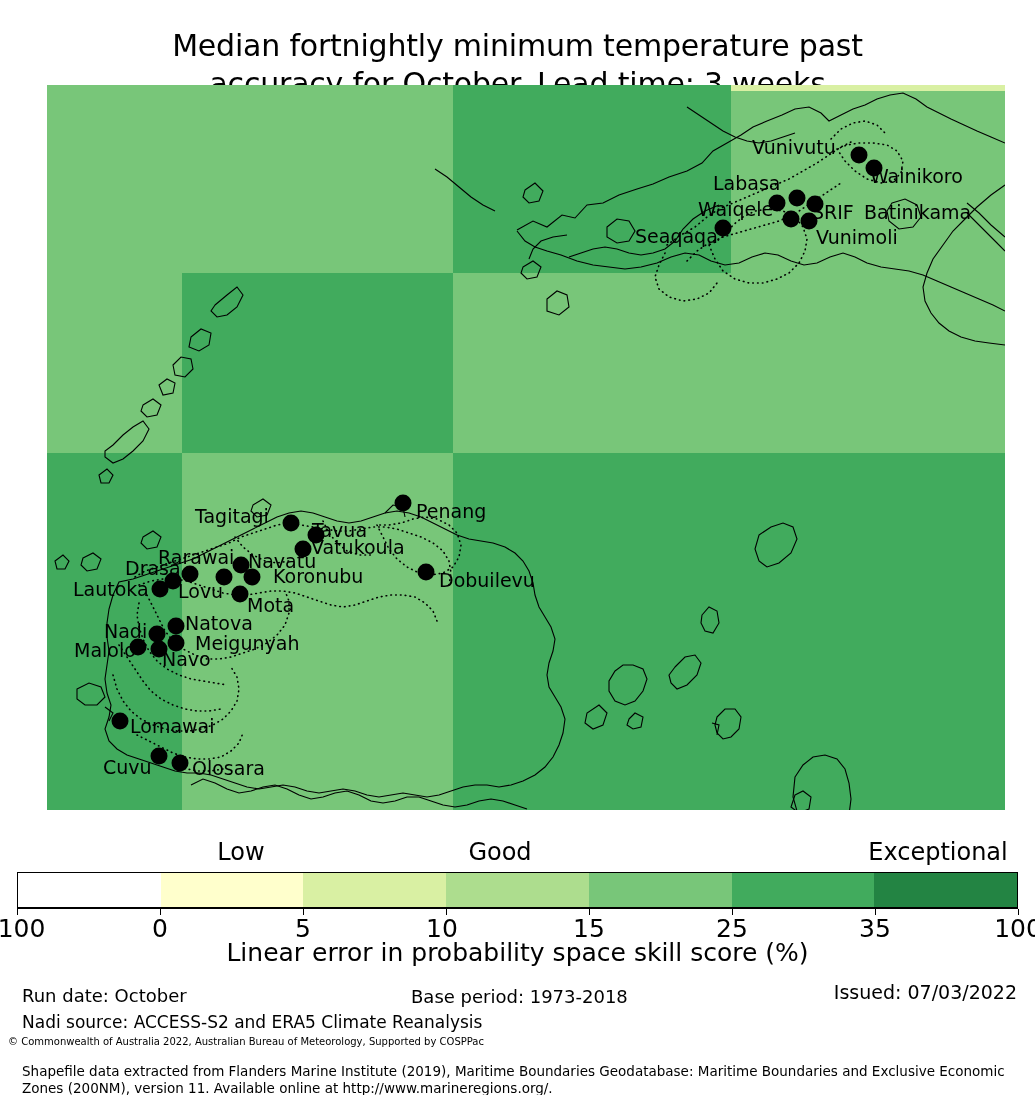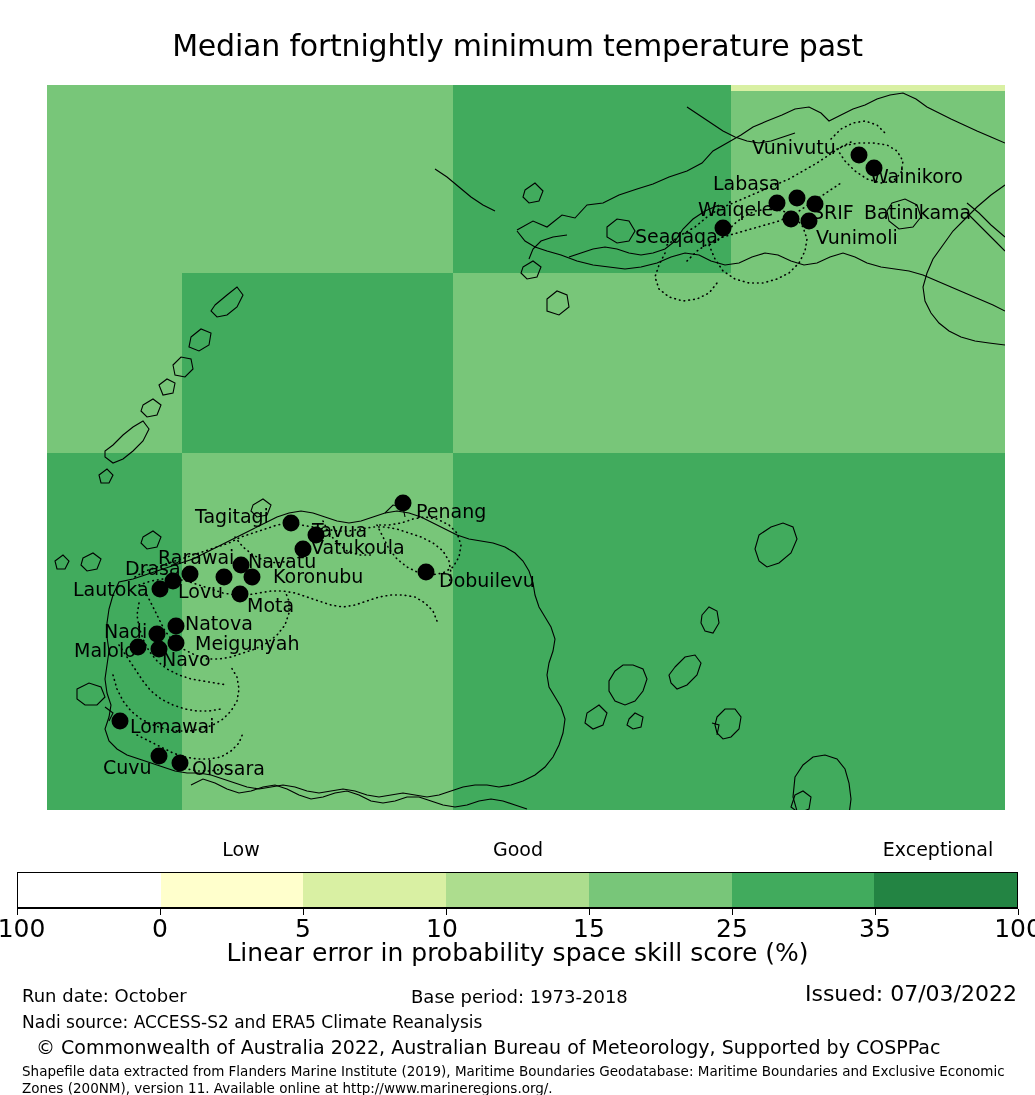--- a/index.html
+++ b/index.html
@@ -69,21 +69,21 @@
     height: 115px;
   }
   #cb-qual-labels {
     position: absolute;
     left: 0; top: 0;
     width: 1035px;
     height: 30px;
   }
   .cb-qual {
     position: absolute;
-    font-size: 19px;
+    font-size: 24px;
     white-space: nowrap;
     transform: translateX(-50%);
     top: 0;
   }
   #cb-bar {
     position: absolute;
     left: 17px;
     top: 34px;
     width: 1001px;
     height: 36px;
@@ -138,30 +138,31 @@
     height: 110px;
   }
   #footer-row1 {
     position: absolute;
     left: 0; top: 0;
     width: 1035px;
     height: 26px;
   }
   .f-run  { position: absolute; left: 22px;  top: 0; font-size: 18px; white-space: nowrap; }
   .f-base { position: absolute; left: 411px; top: 1px; font-size: 18px; white-space: nowrap; }
-  .f-issued { position: absolute; right: 18px; top: -4px; font-size: 22px; white-space: nowrap; }
+  .f-issued { position: absolute; right: 18px; top: -4px; font-size: 19px; white-space: nowrap; }
   .f-source { position: absolute; left: 22px; top: 27px; font-size: 17px; white-space: nowrap; }
-  .f-copy   { position: absolute; left: 36px; top: 51px; font-size: 19px; white-space: nowrap; }
+  .f-copy   { position: absolute; left: 8px; top: 51px; font-size: 10px; white-space: nowrap; }
   .f-shape  { position: absolute; left: 22px; top: 78px; font-size: 13.5px; line-height: 17px; width: 1000px; }
 </style>
 </head>
 <body>
 
 <div id="title-block">
   <div class="title-line">Median fortnightly minimum temperature past</div>
+  <div class="title-line">accuracy for October. Lead time: 3 weeks</div>
 </div>
 
 <div id="map-panel">
   <div id="tiles-layer">
       <div class="tile" style="left: 0px; top: 0px; width: 406px; height: 188px; background: rgb(120, 198, 121);"></div>
       <div class="tile" style="left: 406px; top: 0px; width: 278px; height: 188px; background: rgb(65, 171, 93);"></div>
       <div class="tile" style="left: 684px; top: 0px; width: 274px; height: 188px; background: rgb(120, 198, 121);"></div>
       <div class="tile" style="left: 0px; top: 188px; width: 135px; height: 180px; background: rgb(120, 198, 121);"></div>
       <div class="tile" style="left: 135px; top: 188px; width: 271px; height: 180px; background: rgb(65, 171, 93);"></div>
       <div class="tile" style="left: 406px; top: 188px; width: 552px; height: 180px; background: rgb(120, 198, 121);"></div>
@@ -360,21 +361,21 @@
         <circle class="station-dot" cx="73" cy="636" r="8.5"></circle>
         <circle class="station-dot" cx="112" cy="671" r="8.5"></circle>
         <circle class="station-dot" cx="133" cy="678" r="8.5"></circle>
       </g>
   </svg>
 </div>
 
 <div id="colorbar-block">
   <div id="cb-qual-labels">
       <div class="cb-qual" style="left: 241px;">Low</div>
-      <div class="cb-qual" style="left: 518px;">Good</div>
+      <div class="cb-qual" style="left: 500px;">Good</div>
       <div class="cb-qual" style="left: 938px;">Exceptional</div>
     </div>
   <div id="cb-bar">
       <div class="cb-seg" style="background: rgb(255, 255, 255);"></div>
       <div class="cb-seg" style="background: rgb(255, 255, 204);"></div>
       <div class="cb-seg" style="background: rgb(217, 240, 163);"></div>
       <div class="cb-seg" style="background: rgb(173, 221, 142);"></div>
       <div class="cb-seg" style="background: rgb(120, 198, 121);"></div>
       <div class="cb-seg" style="background: rgb(65, 171, 93);"></div>
       <div class="cb-seg" style="background: rgb(35, 132, 67);"></div>

